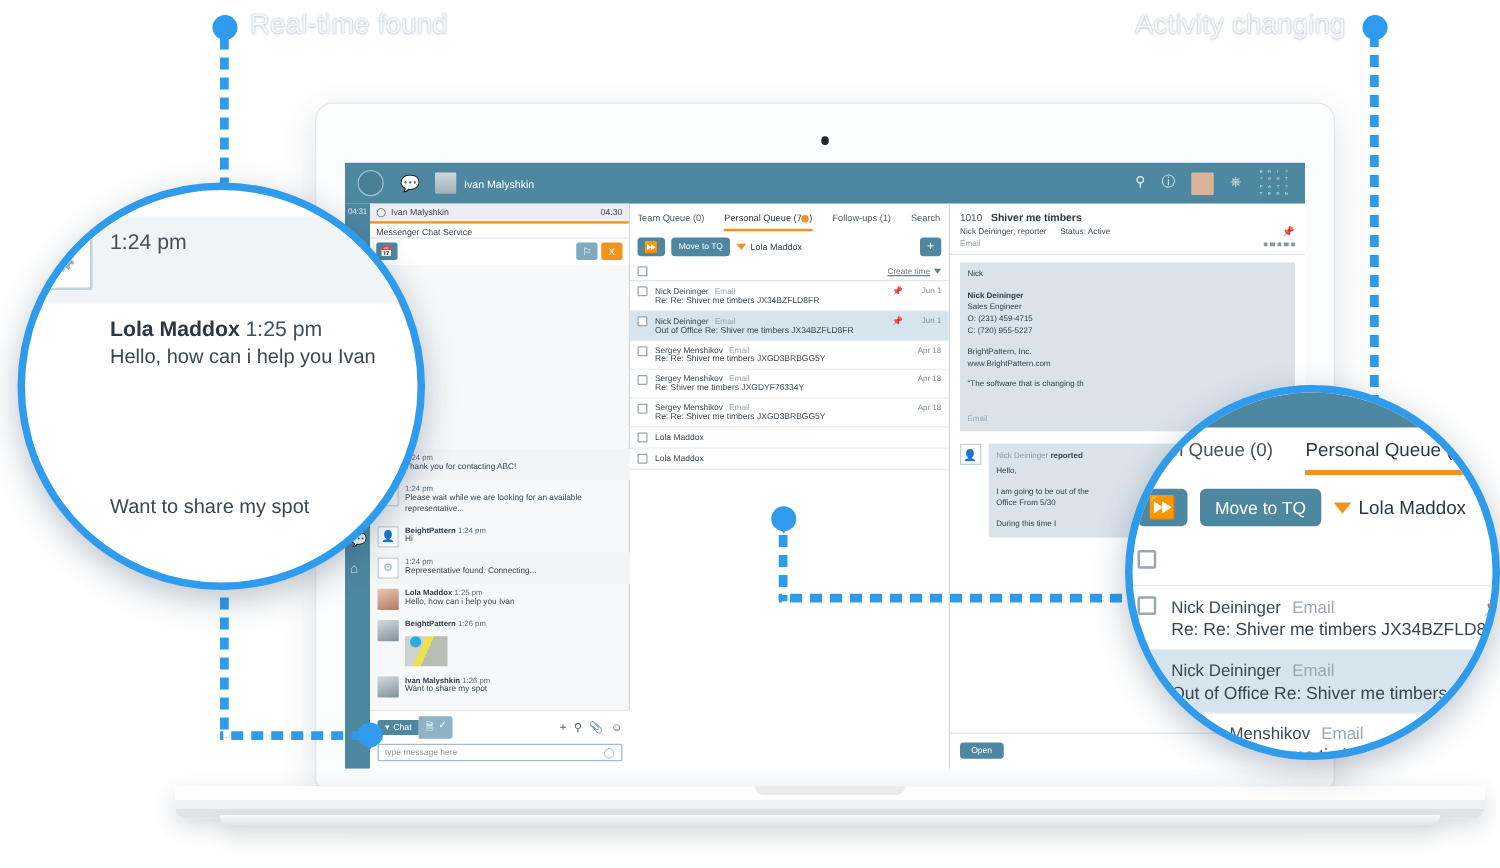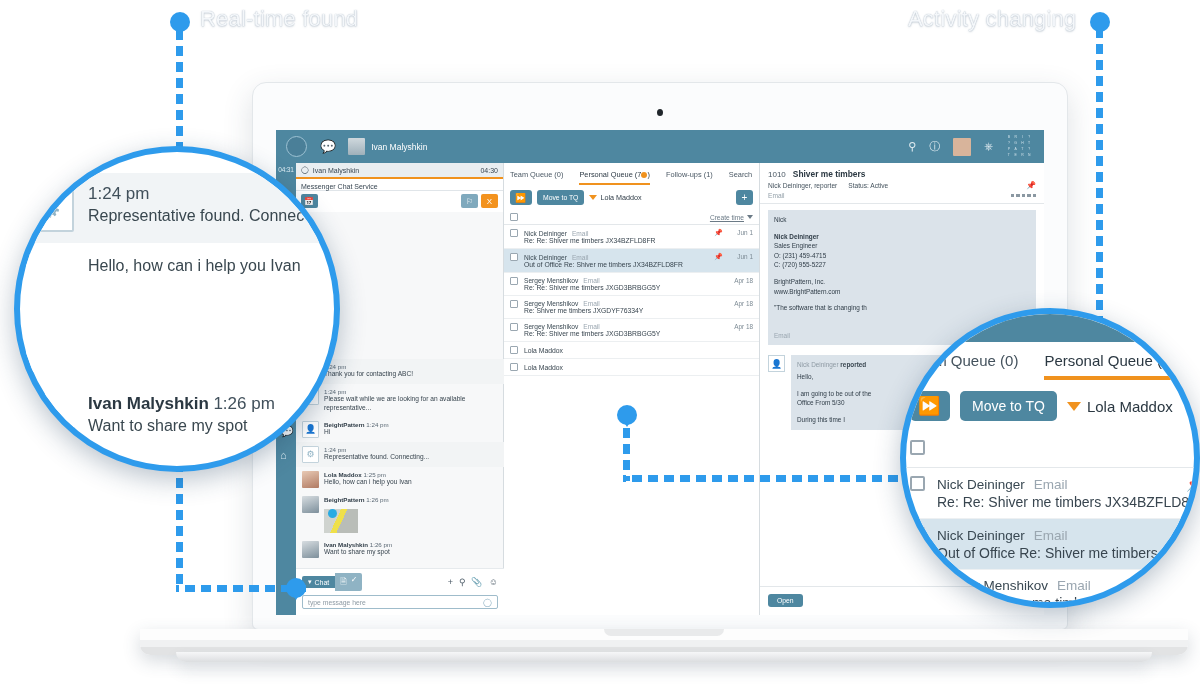--- a/index.html
+++ b/index.html
@@ -582,36 +582,35 @@
   </div>
 </div>
 
 <div class="mag" id="mag-left">
   <div class="mag-inner" id="mlc">
     <div id="ztop-hi">Hi</div>
     <div class="zmsg alt">
       <div class="zav">⚙</div>
       <div>
         <div class="ztime">1:24 pm</div>
-        <div class="ztext">Representative found. Connec</div>
       </div>
     </div>
     <div class="zmsg">
       <div class="zav photo ph-lola"></div>
       <div>
+        <div><span class="zname">Lola Maddox</span> <span class="ztime">1:25 pm</span></div>
         <div class="ztext">Hello, how can i help you Ivan</div>
       </div>
     </div>
     <div class="zmsg">
       <div class="zav photo ph-ivan"></div>
     </div>
     <div class="zmsg">
       <div class="zav photo ph-ivan"></div>
       <div>
-        <div><span class="zname">Ivan Malyshkin</span> <span class="ztime">1:26 pm</span></div>
         <div class="ztext">Want to share my spot</div>
       </div>
     </div>
 
   </div>
 </div>
 
 <div class="mag" id="mag-right">
   <div class="mag-inner" id="mrc">
     <div style="height:34px;background:#4e87a0;"></div>

